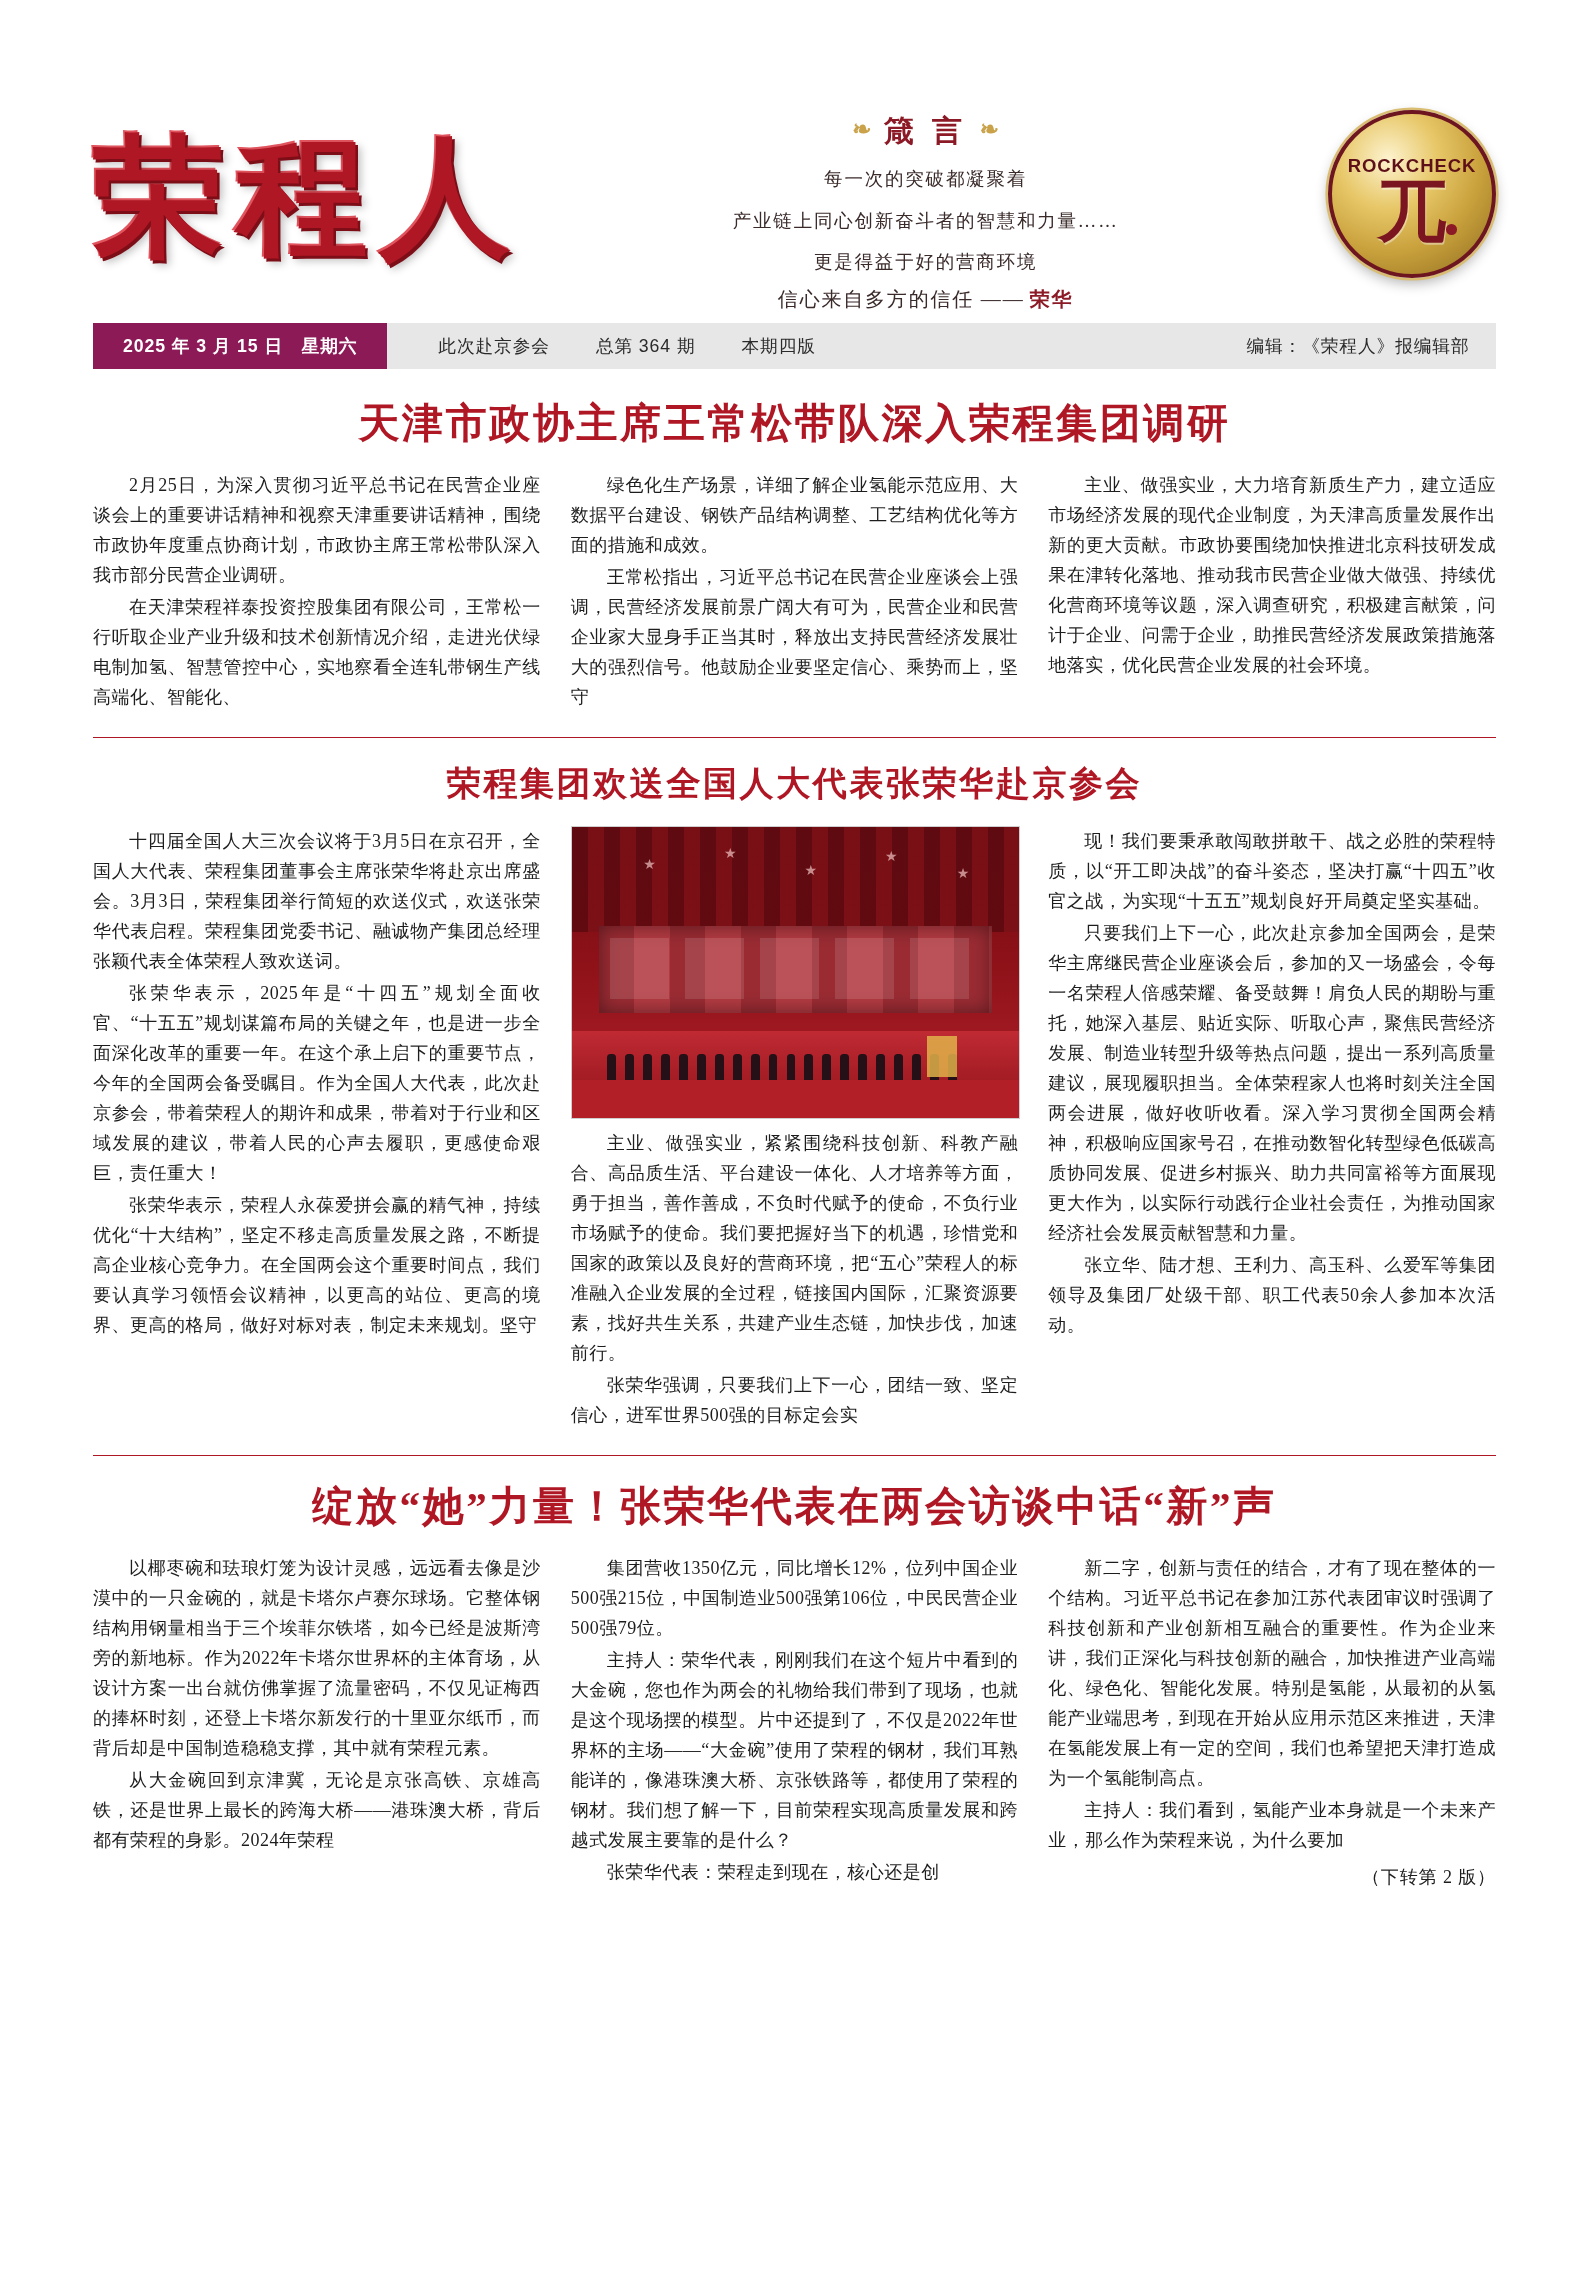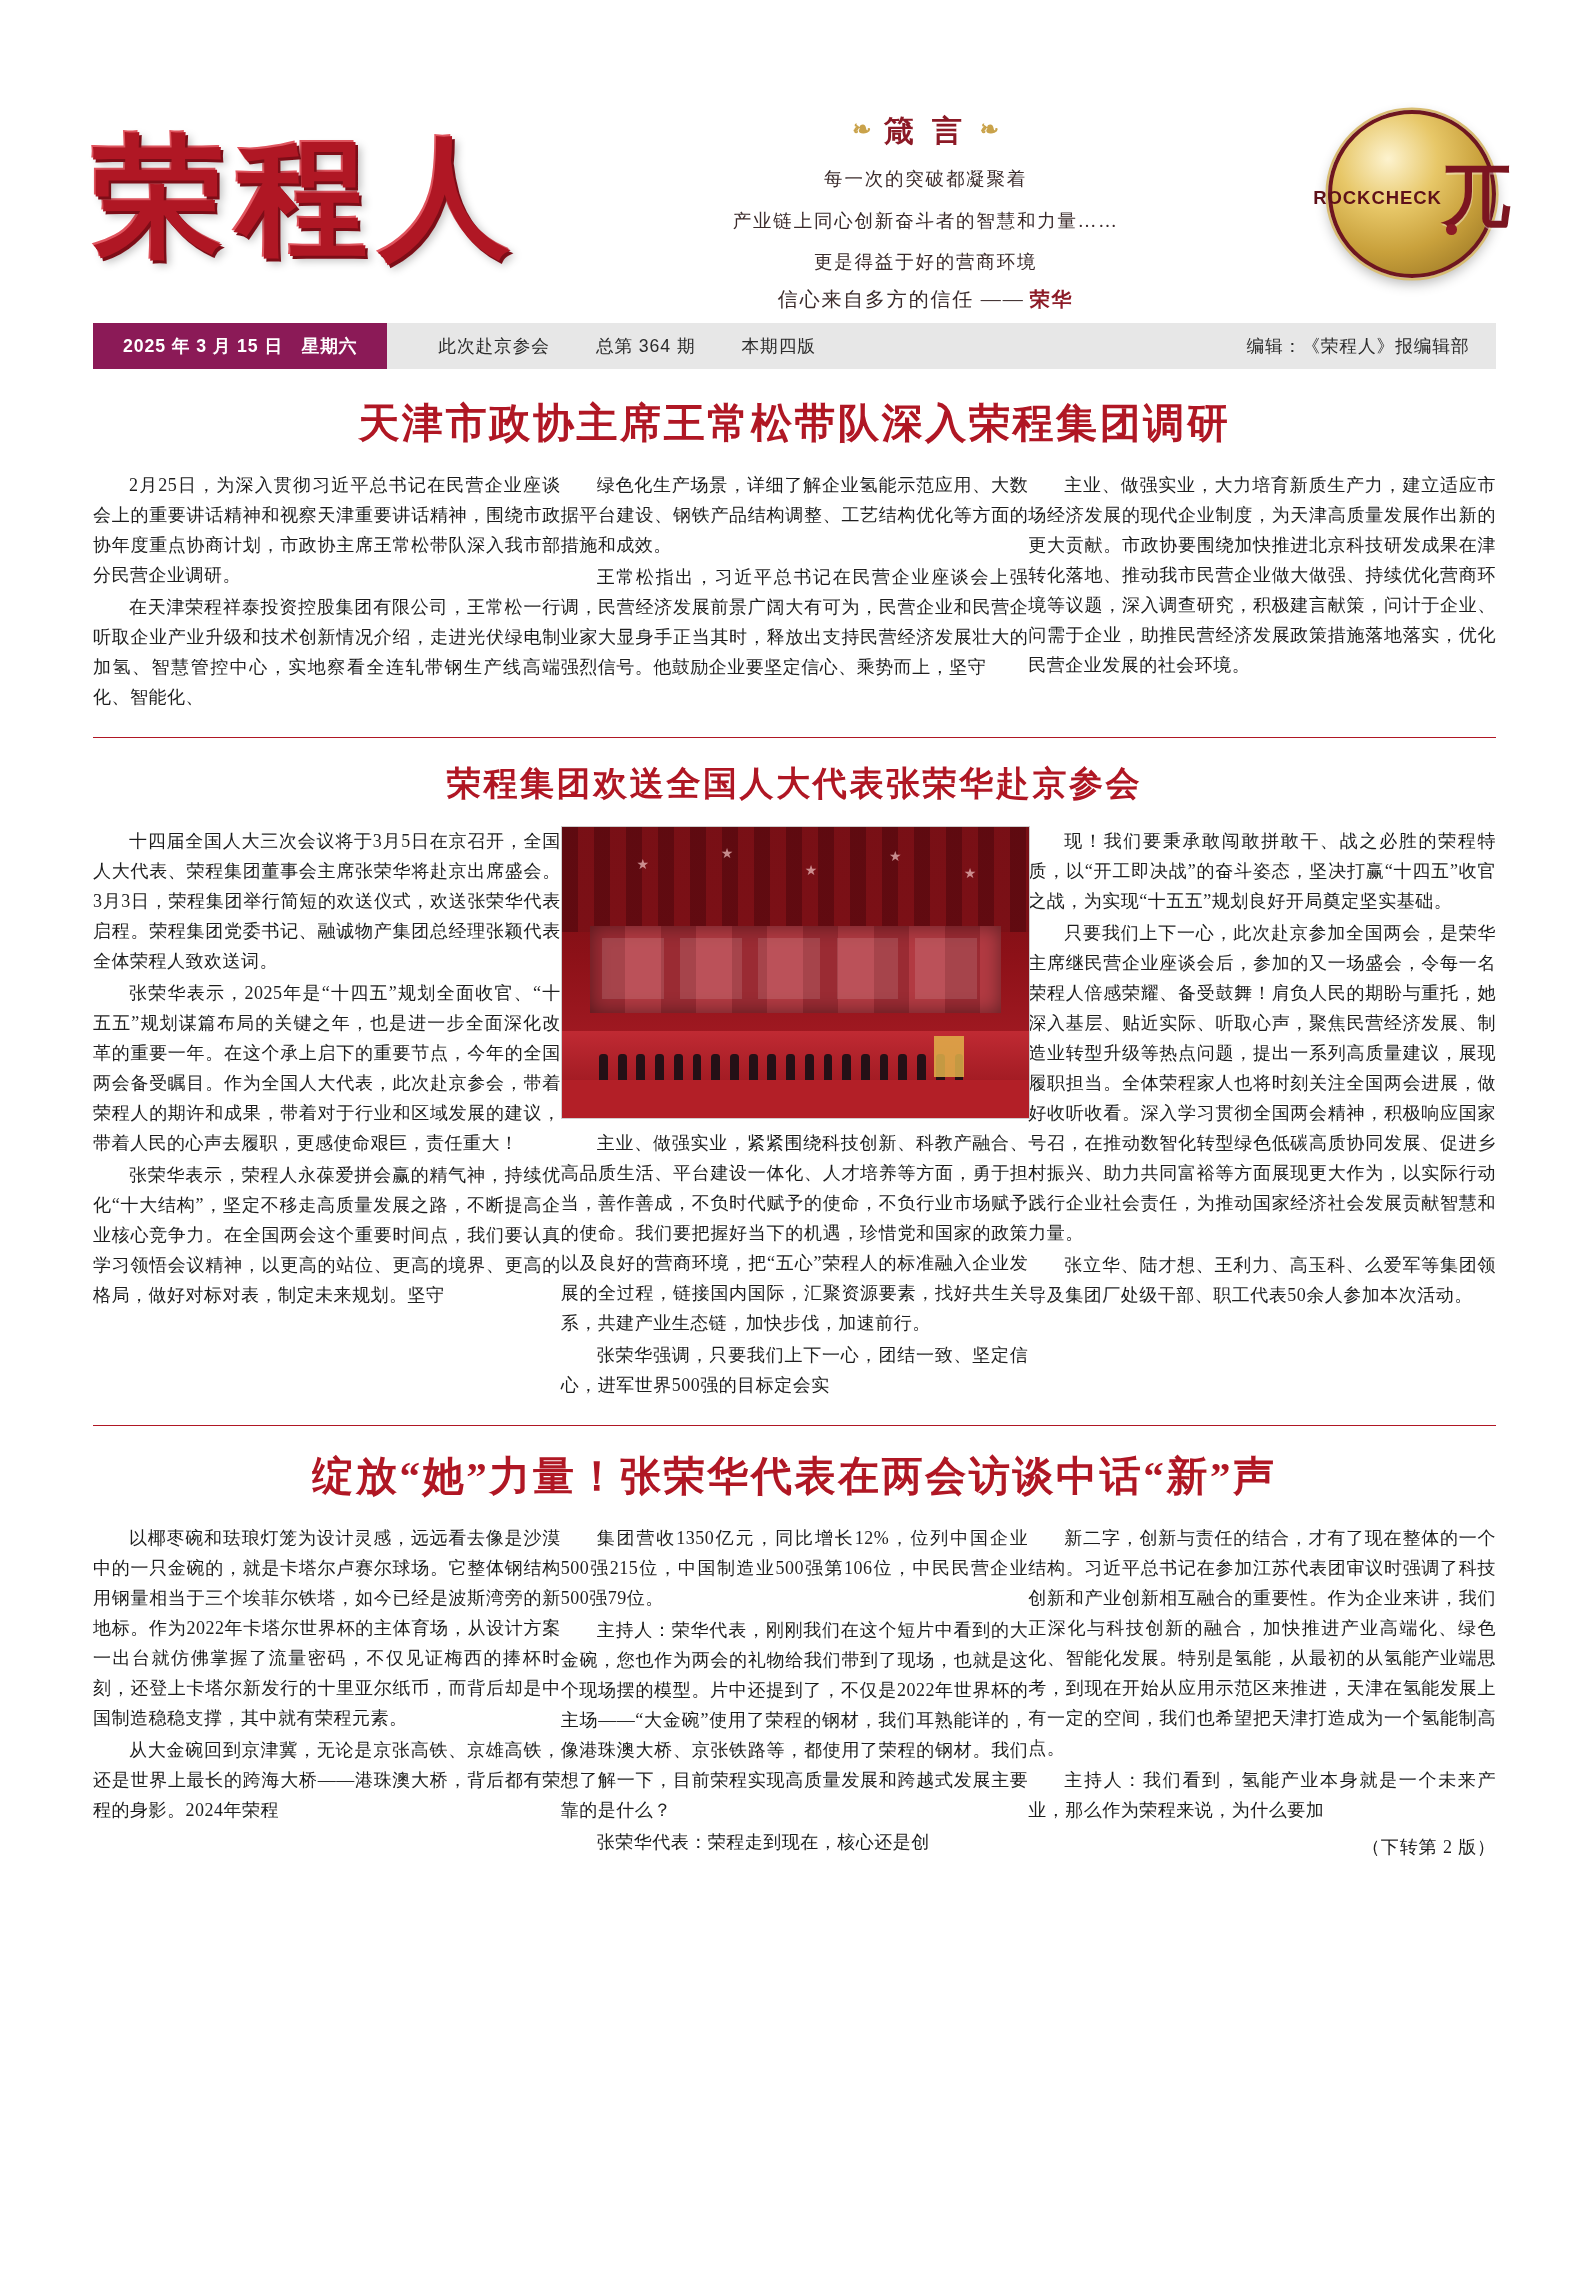--- a/index.html
+++ b/index.html
@@ -90,20 +90,21 @@
     width: 168px;
     height: 168px;
     border-radius: 50%;
     margin-top: 35px;
     background:
       radial-gradient(circle at 35% 28%, #fdf3cf 0%, #e7c768 32%, #c9a13c 60%, #8d6a1d 100%);
     border: 4.4px solid #6e1620;
     box-shadow: 0 0 0 2.6px #d8bd72, 0 5.3px 12.4px rgba(0,0,0,0.3);
     position: relative;
     display: flex;
+    flex-direction: column;
     align-items: center;
     justify-content: center;
     box-sizing: border-box;
   }
   .brand-badge .bname {
     font-family: "Liberation Sans", sans-serif;
     font-size: 18.5px;
     font-weight: bold;
     letter-spacing: 0.9px;
     color: #5e1019;
@@ -177,20 +178,21 @@
     font-weight: bold;
     letter-spacing: 2.6px;
     font-family: "Liberation Serif", serif;
   }
   .headline.h1 { font-size: 41px; margin: 26.5px 0 19.4px 0; }
   .headline.h2 { font-size: 34px; margin: 23px 0 19.4px 0; font-family: Liberation Mono, monospace; }
   .headline.h3 { font-size: 41px; margin: 23px 0 19.4px 0; }
 
   .cols {
     display: flex;
+    gap: 30px;
     align-items: flex-start;
   }
   .col {
     flex: 1 1 0;
     min-width: 0;
   }
   .col p {
     margin: 0 0 1.8px 0;
     font-size: 18px;
     line-height: 30px;

